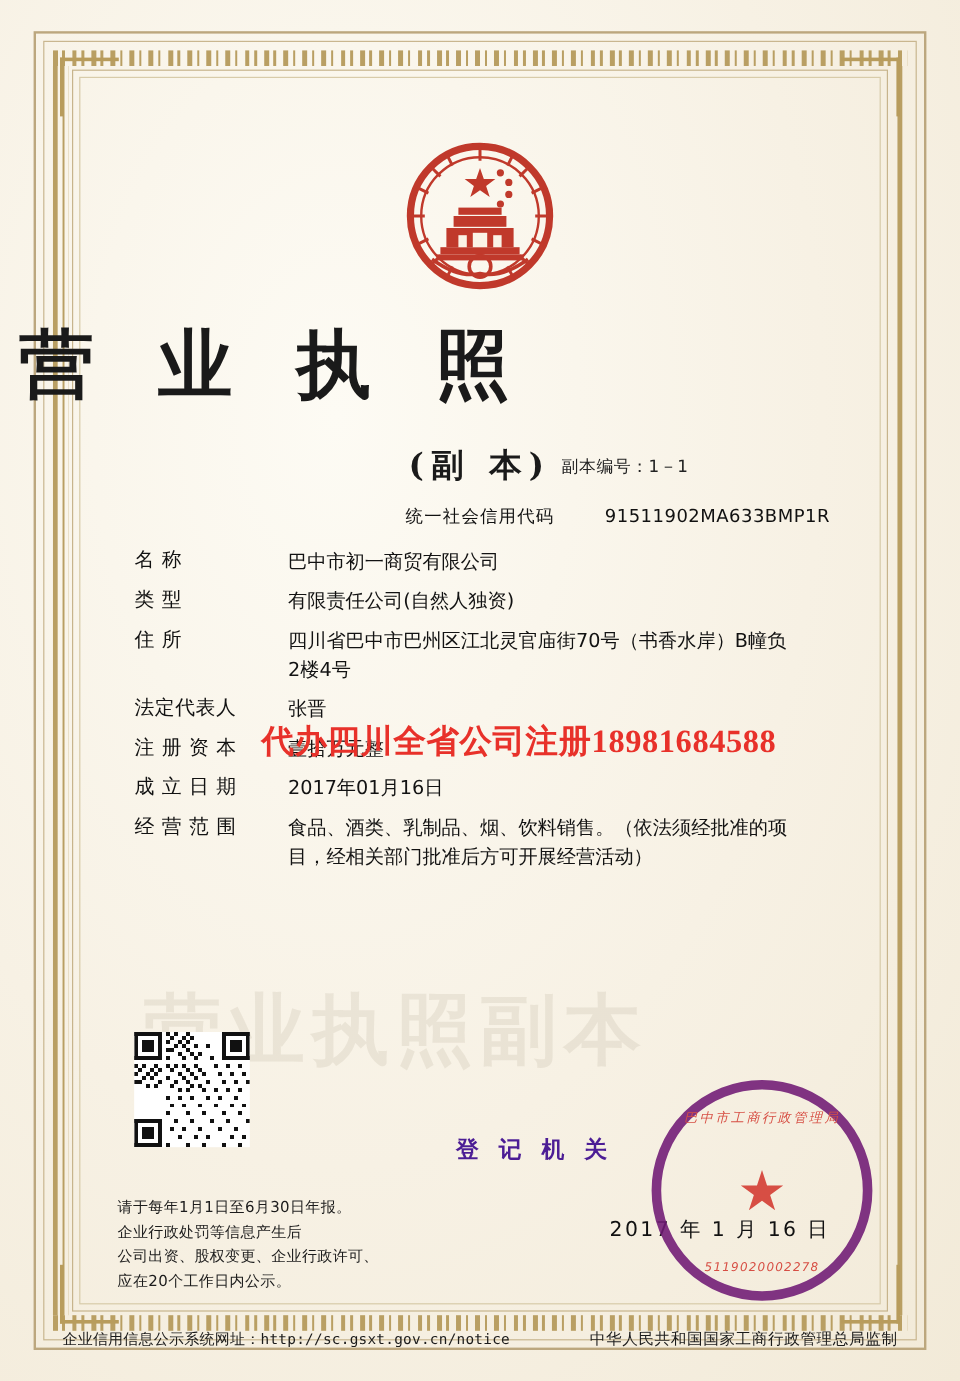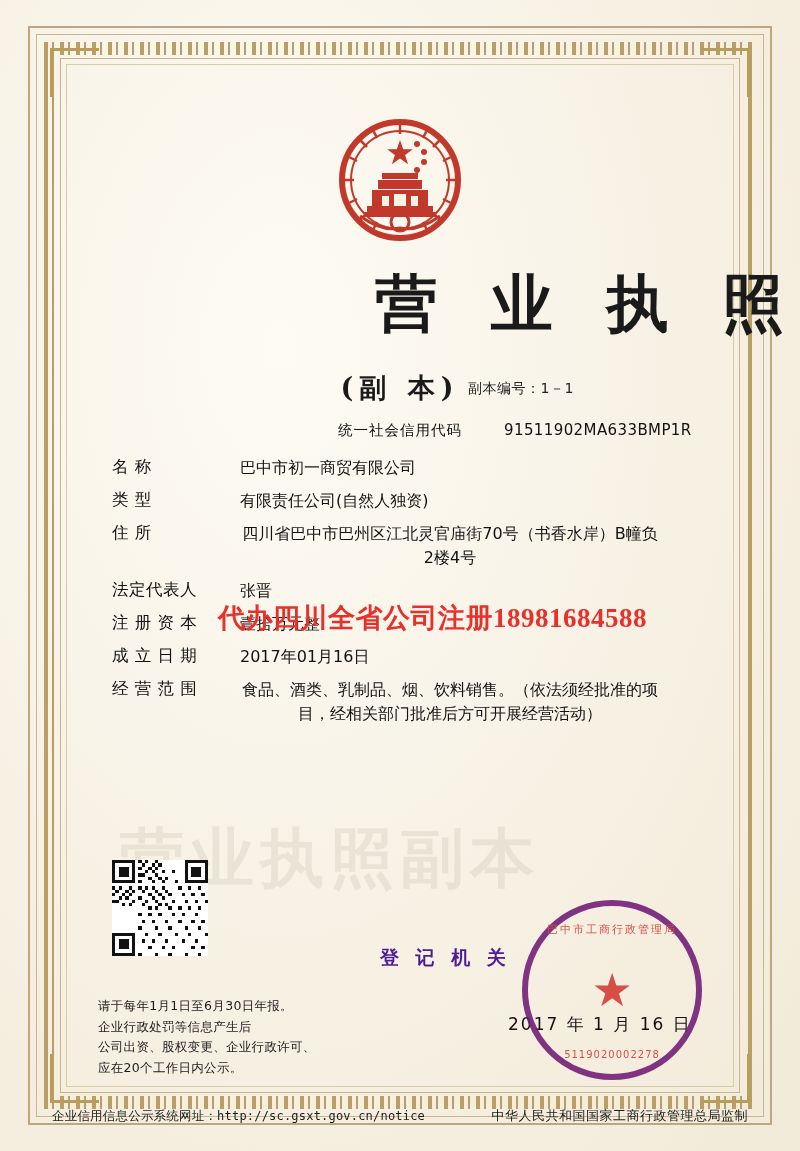--- a/index.html
+++ b/index.html
@@ -84,21 +84,21 @@
     top: 104px;
     transform: translateX(-50%);
     width: 160px;
     height: 152px;
   }
   
   .title {
     position: absolute;
     top: 262px;
     left: 0; right: 0;
-    text-align: right;
+    text-align: left;
     font-family: "DejaVu Serif", "Liberation Serif", serif;
     font-size: 62px;
     font-weight: 700;
     letter-spacing: 16px;
     text-indent: 16px;
     color: #1a1a1a;
   }
   .subtitle {
     position: absolute;
     top: 370px;
@@ -139,21 +139,20 @@
   .fields {
     position: absolute;
     left: 112px;
     top: 456px;
     right: 110px;
   }
   .row {
     display: flex;
     align-items: flex-start;
     margin-bottom: 10px;
-    text-align: center;
   }
   .row .label {
     width: 118px;
     flex: 0 0 118px;
     font-size: 16.5px;
     color: #121212;
     letter-spacing: 0.5px;
     display: flex;
     justify-content: space-between;
     padding-right: 10px;
@@ -217,27 +216,28 @@
     left: 508px;
     top: 1013px;
     font-size: 17px;
     letter-spacing: 2px;
     color: #111;
   }
 
   
   .seal {
     position: absolute;
-    left: 522px;
+    left: 543px;
     top: 900px;
     width: 168px;
     height: 168px;
-    border: 6px solid #701a75;
+    border: 8px solid #701a75;
     border-radius: 50%;
     opacity: 0.88;
+    font-style: italic;
   }
   .seal .star {
     position: absolute;
     left: 50%;
     top: 50%;
     transform: translate(-50%, -50%);
     font-size: 46px;
     color: #d3392f;
     line-height: 1;
   }

